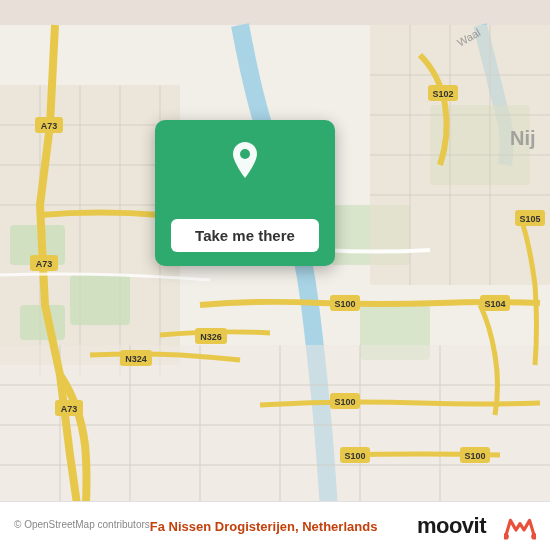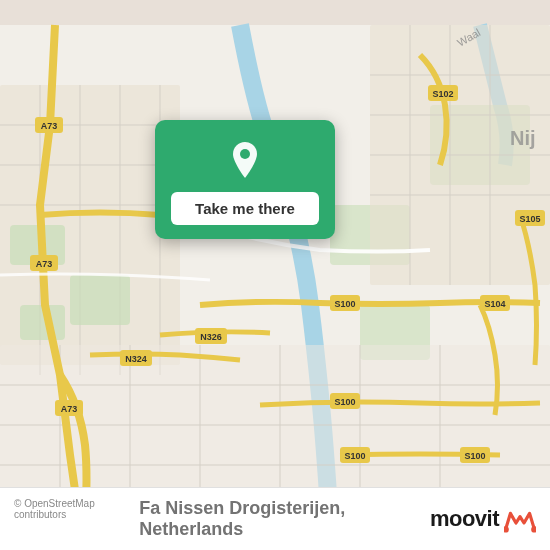--- a/index.html
+++ b/index.html
@@ -34,20 +34,21 @@
       left: 155px;
       width: 180px;
       background: #2eaa6e;
       border-radius: 10px;
       padding: 18px 16px 14px 16px;
       display: flex;
       flex-direction: column;
       align-items: center;
       box-shadow: 0 4px 16px rgba(0,0,0,0.3);
       z-index: 10;
+      gap: 27px;
     }
 
     #popup-pin-icon {
       width: 44px;
       height: 44px;
       margin-bottom: 10px;
     }
 
     #take-me-there-btn {
       background: white;
@@ -83,29 +84,29 @@
       flex-direction: row;
     }
 
     #attribution {
       font-size: 10px;
       color: #888;
       margin-bottom: 2px;
     }
 
     #location-name {
-      font-size: 18px;
+      font-size: 13px;
       font-weight: 600;
-      color: #737373;
+      color: #c2410c;
     }
 
     #moovit-logo {
       display: flex;
       align-items: center;
-      gap: 3px;
+      gap: 16px;
       justify-content: flex-end;
     }
 
     #moovit-logo-text {
       font-size: 22px;
       font-weight: 900;
       color: #1a1a1a;
       letter-spacing: -0.5px;
     }
 

